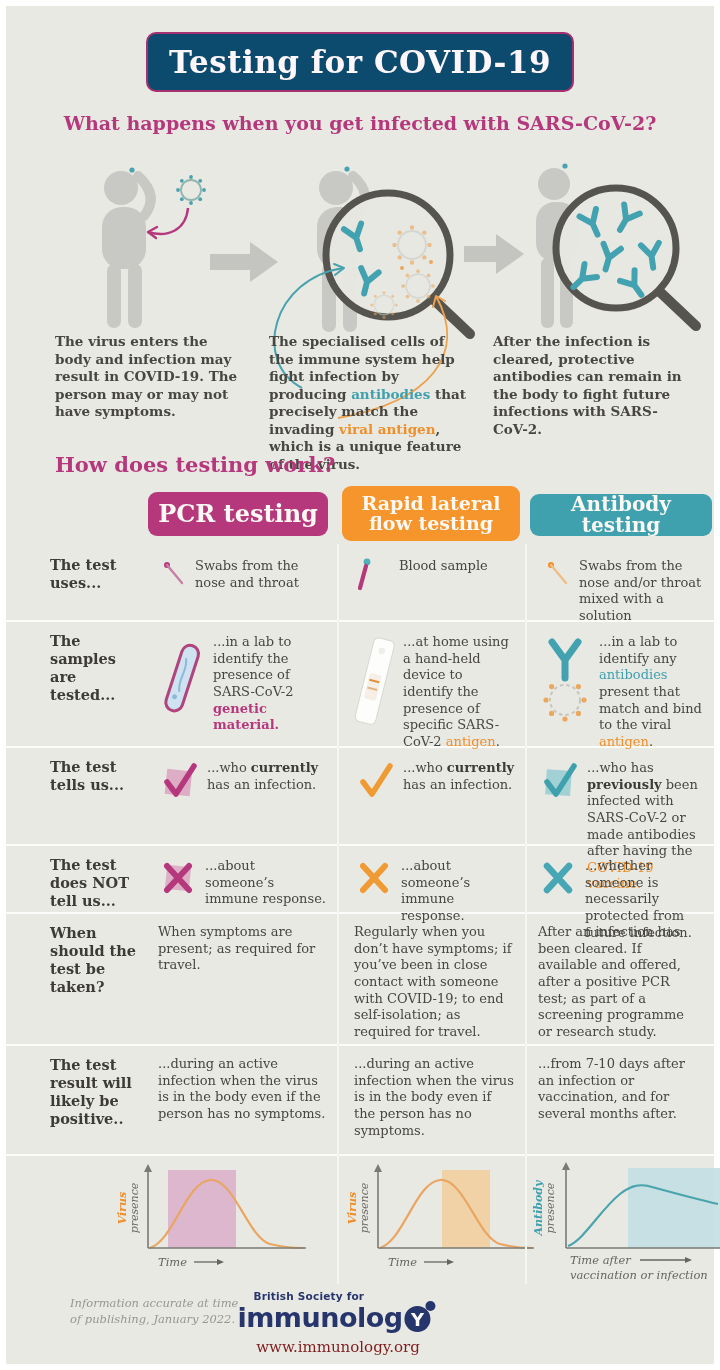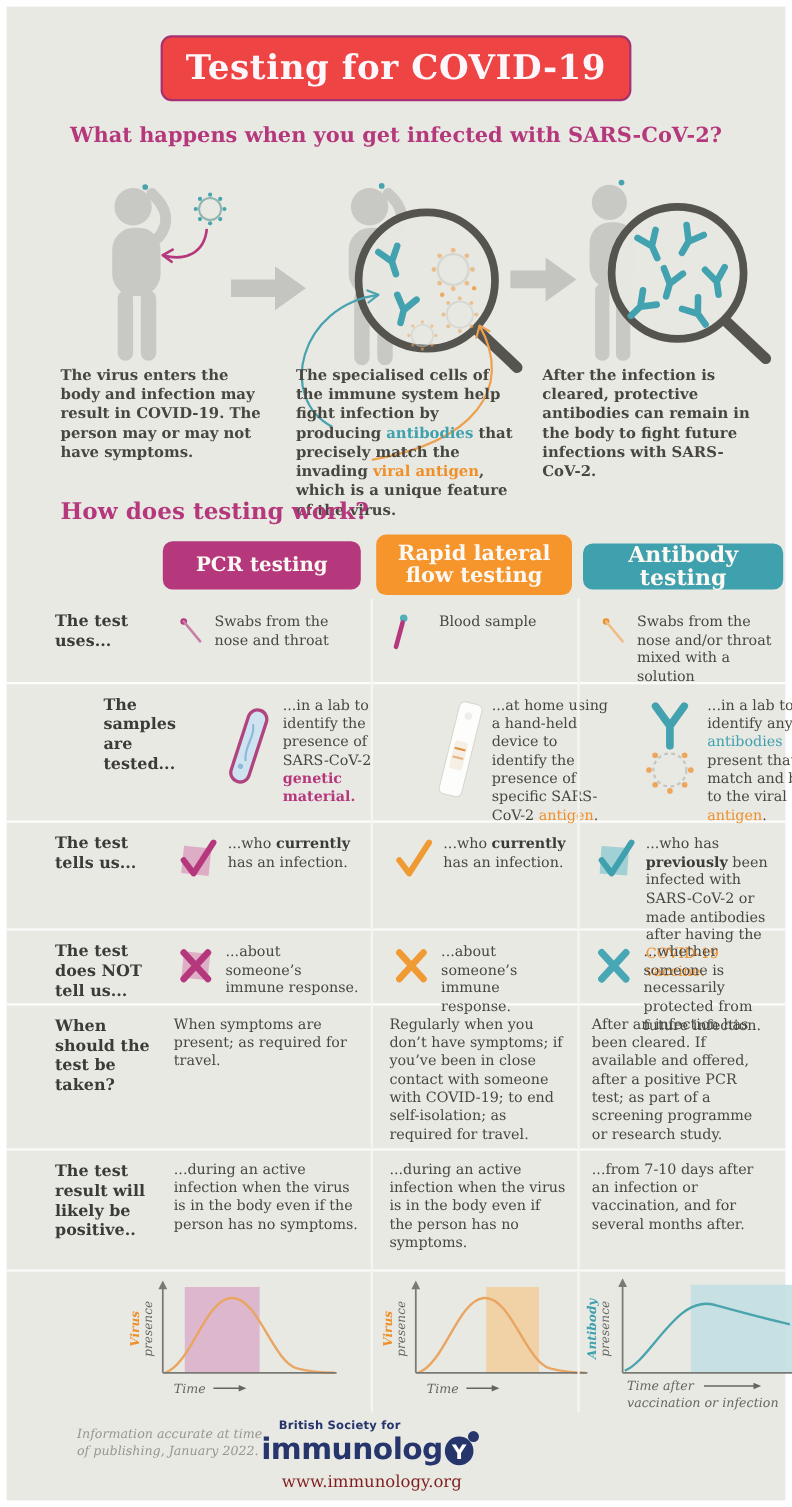--- a/index.html
+++ b/index.html
@@ -1,21 +1,21 @@
 <!DOCTYPE html>
 <html><head>
 <meta charset="utf-8">
 <style>
   html,body{margin:0;padding:0;}
   body{width:720px;height:1370px;background:#ffffff;font-family:"DejaVu Serif",serif;position:relative;overflow:hidden;}
   .inner{position:absolute;inset:6px;background:#e9e9e4;}
 
   
   .title-banner{position:absolute;top:26px;left:50%;transform:translateX(-50%);
-    width:424px;height:56px;background:#ef4444;border:2px solid #a63172;border-radius:10px;
+    width:424px;height:56px;background:#0c4a6e;border:2px solid #a63172;border-radius:10px;
     display:flex;align-items:center;justify-content:center;}
   .title-banner h1{margin:0;color:#fdf6fa;font-size:31px;font-weight:bold;letter-spacing:.5px;}
   .subtitle{position:absolute;top:106px;left:0;width:100%;text-align:center;
     color:#b5387c;font-weight:bold;font-size:19px;}
 
   
   .illustration{position:absolute;top:144px;left:0;width:708px;height:300px;pointer-events:none;}
 
   
   .intro-col{position:absolute;font-size:13.5px;line-height:1.3;color:#474640;font-weight:bold;}
@@ -27,35 +27,35 @@
   .how-heading{position:absolute;top:446px;left:49px;margin:0;color:#b5387c;font-size:21px;font-weight:bold;}
 
   
   .table-wrap{position:absolute;top:480px;left:0;width:708px;}
   .vdiv{position:absolute;top:58px;height:740px;width:2px;background:#f5f5f1;}
   .vdiv1{left:331px;} .vdiv2{left:519px;}
 
   .hdr-row{position:relative;height:60px;}
   .hdr-box{position:absolute;border-radius:9px;color:#fcf8f3;text-align:center;font-weight:bold;
     display:flex;align-items:center;justify-content:center;line-height:1.05;}
-  .hdr-pcr{left:142px;top:6px;width:180px;height:44px;background:#b5387c;font-size:18px;}
+  .hdr-pcr{left:142px;top:6px;width:180px;height:44px;background:#b5387c;font-size:24px;}
   .hdr-rapid{left:336px;top:0px;width:178px;height:55px;background:#f6952c;font-size:19px;}
   .hdr-ab{left:524px;top:8px;width:182px;height:42px;background:#3fa0ae;font-size:20px;}
 
   .trow{display:grid;grid-template-columns:142px 192px 188px 186px;box-sizing:border-box;}
   .trow + .trow{border-top:2px solid rgba(255,255,255,.85);}
   .rlabel{padding:10px 4px 0 44px;font-weight:bold;color:#3c3b37;font-size:14.5px;line-height:1.25;}
   .cell{padding:10px 12px 0 10px;font-size:13px;line-height:1.28;color:#474640;}
   .cell.mid{padding-left:14px;}
   .iconcell{display:flex;gap:7px;align-items:flex-start;}
   .iconcell .ictxt{padding-top:2px;}
   .icon{flex:0 0 auto;}
   b{color:#3c3b37;}
 
-  .r-uses{height:74px;} .r-samples{height:126px;padding-left:44px;} .r-tells{height:98px;}
+  .r-uses{height:74px;} .r-samples{height:126px;} .r-tells{height:98px;}
   .r-not{height:68px;} .r-when{height:132px;} .r-result{height:110px;} .r-charts{height:130px;}
 
   .chartbox{margin-top:4px;}
   .chart-ylab{font-size:11px;font-style:italic;}
   .chart-xlab{font-size:11.5px;font-style:italic;fill:#66655f;}
 
   
   .footer{position:absolute;top:1284px;left:16px;width:632px;height:70px;}
   .footnote{position:absolute;left:48px;top:6px;width:170px;font-style:italic;font-size:11.5px;line-height:1.35;color:#97968f;}
   .logo{position:absolute;left:50%;transform:translateX(-50%);top:0;text-align:center;}

